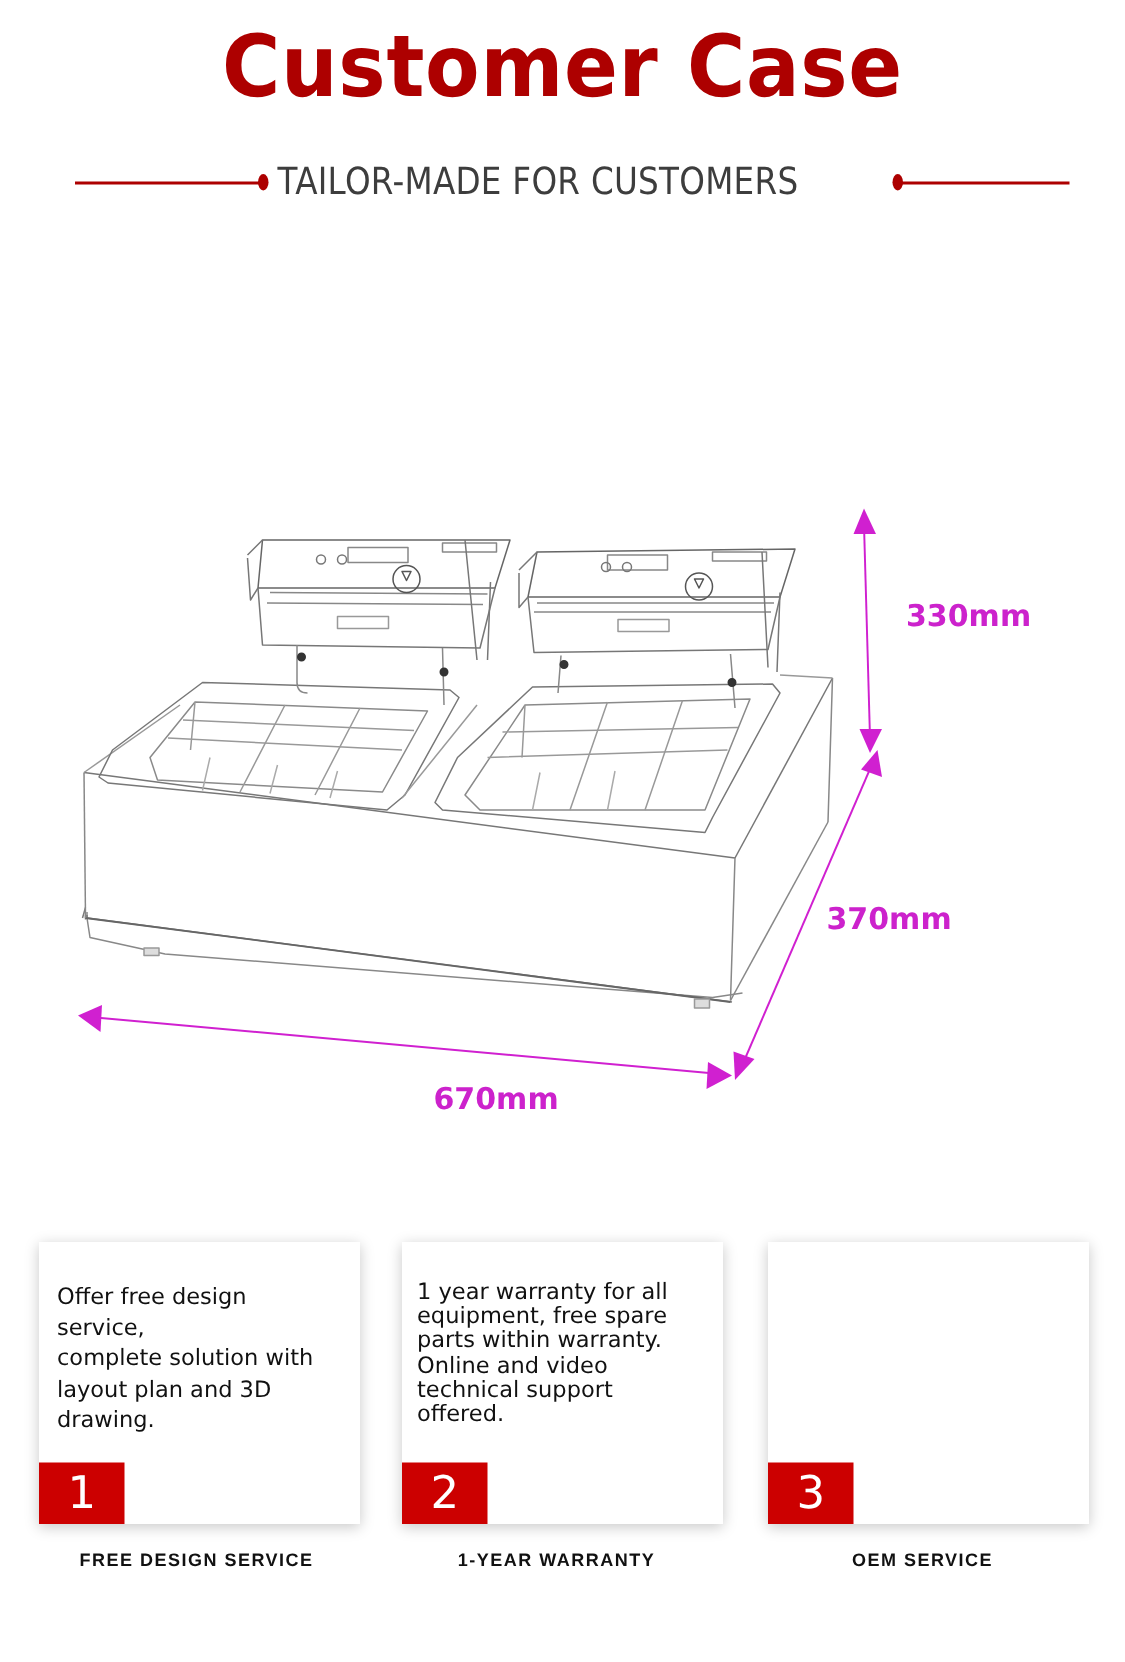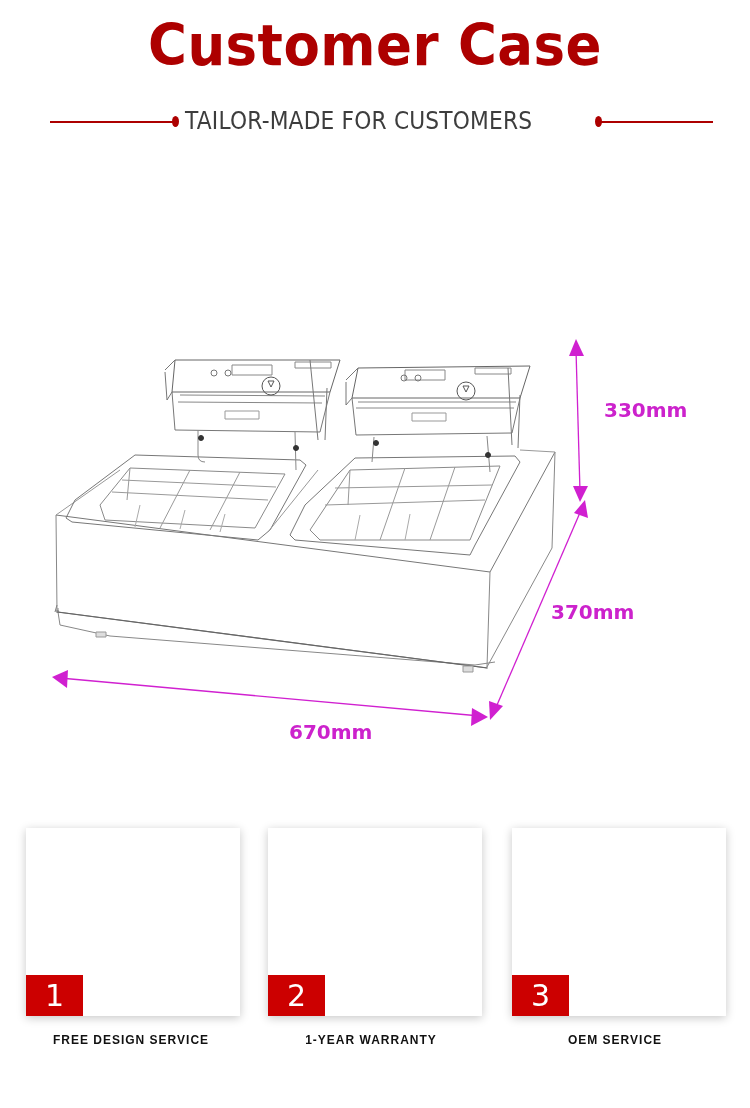--- a/index.html
+++ b/index.html
@@ -179,25 +179,36 @@
       <polygon points="488,717 472,708 471,726" stroke="none"></polygon>
     </g>
   </svg>
 
   <div class="dim-label" style="left:604px; top:78px;">330mm</div>
   <div class="dim-label" style="left:551px; top:280px;">370mm</div>
   <div class="dim-label" style="left:289px; top:400px;">670mm</div>
 </div>
 
 <div class="card" style="left:26px;">
+  <div class="card-text" style="top:26px; line-height:20.5px;">Offer free design
+service,
+complete solution with
+layout plan and 3D
+drawing.</div>
   <div class="card-badge">1</div>
 </div>
 <div class="card-caption" style="left:11px;">FREE DESIGN SERVICE</div>
 
 <div class="card" style="left:268px;">
+  <div class="card-text" style="top:25px; line-height:16.2px; left:10px;">1 year warranty for all
+equipment, free spare
+parts within warranty.
+Online and video
+technical support
+offered.</div>
   <div class="card-badge">2</div>
 </div>
 <div class="card-caption" style="left:251px;">1-YEAR WARRANTY</div>
 
 <div class="card" style="left:512px;">
   <div class="card-badge">3</div>
 </div>
 <div class="card-caption" style="left:495px;">OEM SERVICE</div>
 
 </body></html>

